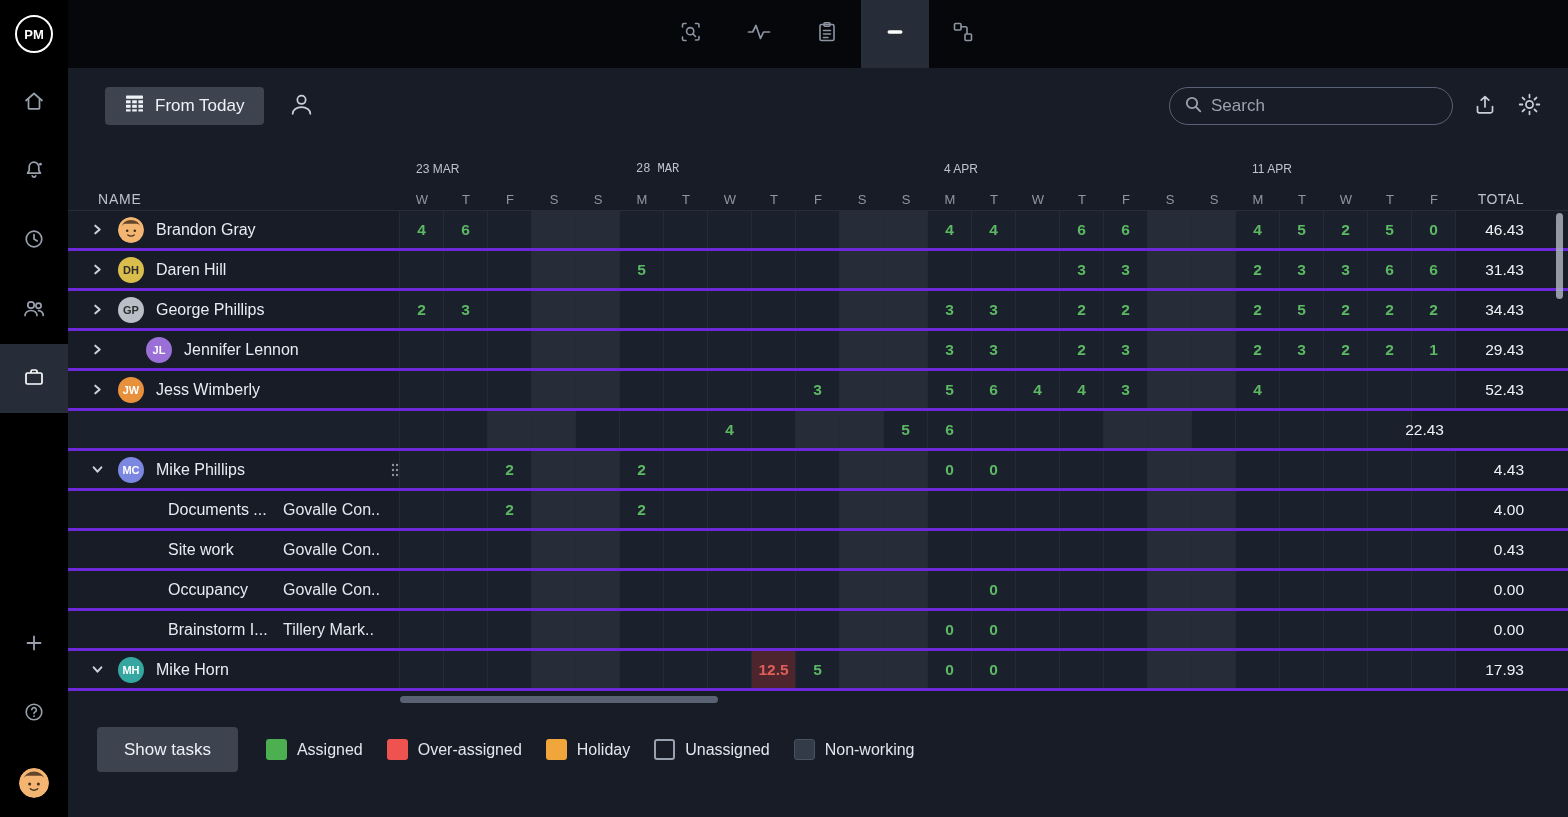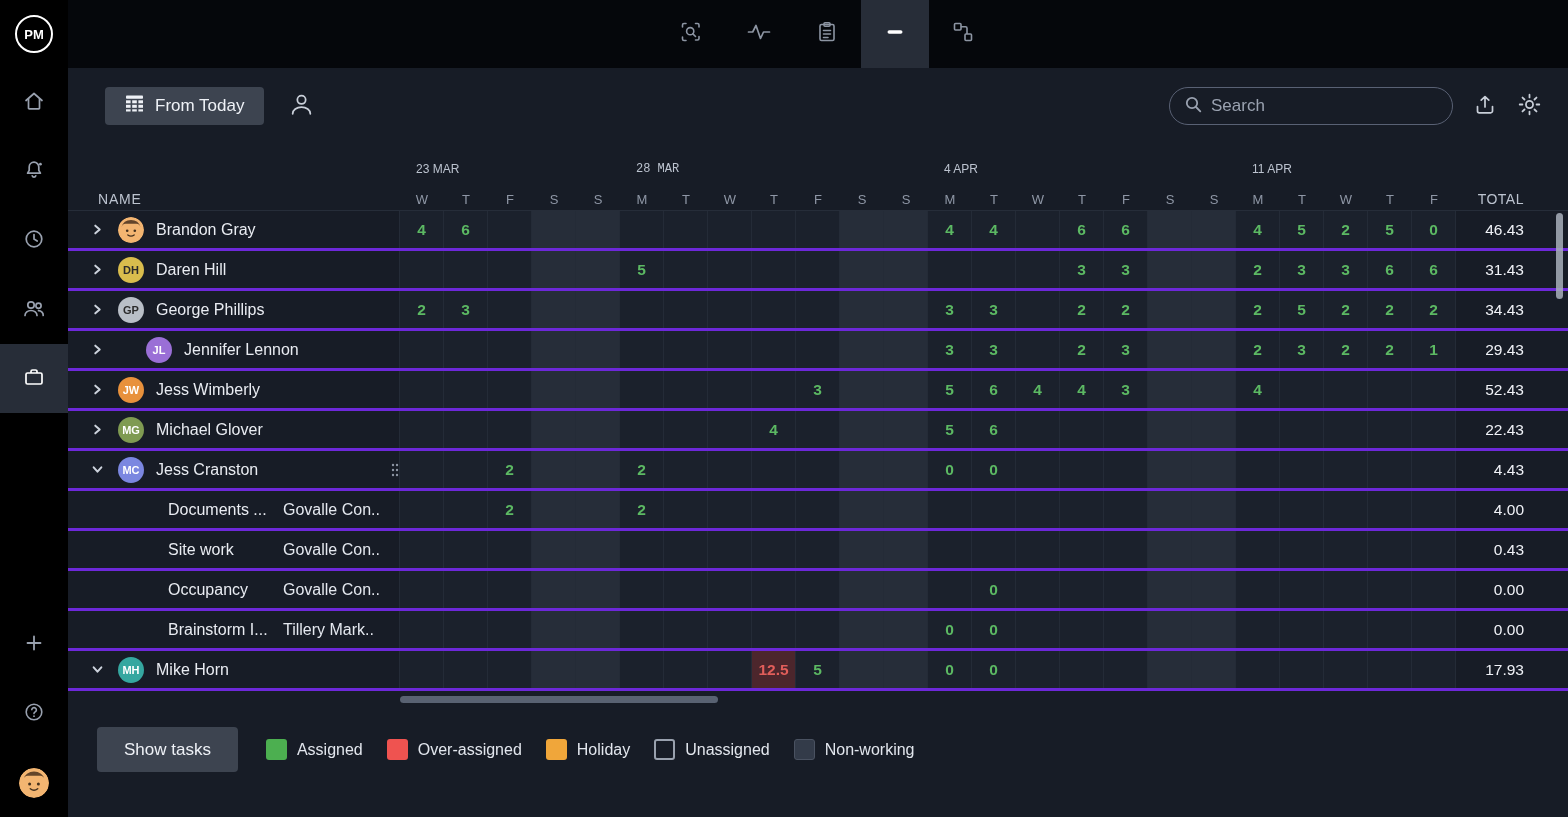--- a/index.html
+++ b/index.html
@@ -546,29 +546,20 @@
               </div>
               <div class="cell"></div>
               <div class="cell"></div>
               <div class="cell"></div>
               <div class="cell"></div>
               <div class="total-cell">
                 <span class="tval">52.43</span>
               </div>
             </div>
             <div class="grid-row">
-              <div class="name-cell">
-                <span class="chev">
-                  <svg width="11" height="11" viewBox="0 0 10 10" fill="none" stroke="currentColor" stroke-width="1.8" stroke-linecap="round" stroke-linejoin="round">
-                    <path d="M3 1.5 L7 5 L3 8.5"></path>
-                  </svg>
-                </span>
-                <span class="avatar" style="background: rgb(127, 155, 82); color: rgb(255, 255, 255);">MG</span>
-                <span class="pname">Michael Glover</span>
-              </div>
               <div class="cell"></div>
               <div class="cell"></div>
               <div class="cell"></div>
               <div class="cell wk"></div>
               <div class="cell wk"></div>
               <div class="cell"></div>
               <div class="cell"></div>
               <div class="cell"></div>
               <div class="cell">
                 <span class="val">4</span>
@@ -597,21 +588,21 @@
               </div>
             </div>
             <div class="grid-row">
               <div class="name-cell">
                 <span class="chev open">
                   <svg width="11" height="11" viewBox="0 0 10 10" fill="none" stroke="currentColor" stroke-width="1.8" stroke-linecap="round" stroke-linejoin="round">
                     <path d="M3 1.5 L7 5 L3 8.5"></path>
                   </svg>
                 </span>
                 <span class="avatar" style="background: rgb(123, 135, 224); color: rgb(255, 255, 255);">MC</span>
-                <span class="pname">Jess Cranston</span>
+                <span class="pname">Mike Phillips</span>
               </div>
               <div class="cell"></div>
               <div class="cell"></div>
               <div class="cell">
                 <span class="val">2</span>
               </div>
               <div class="cell wk"></div>
               <div class="cell wk"></div>
               <div class="cell">
                 <span class="val">2</span>

